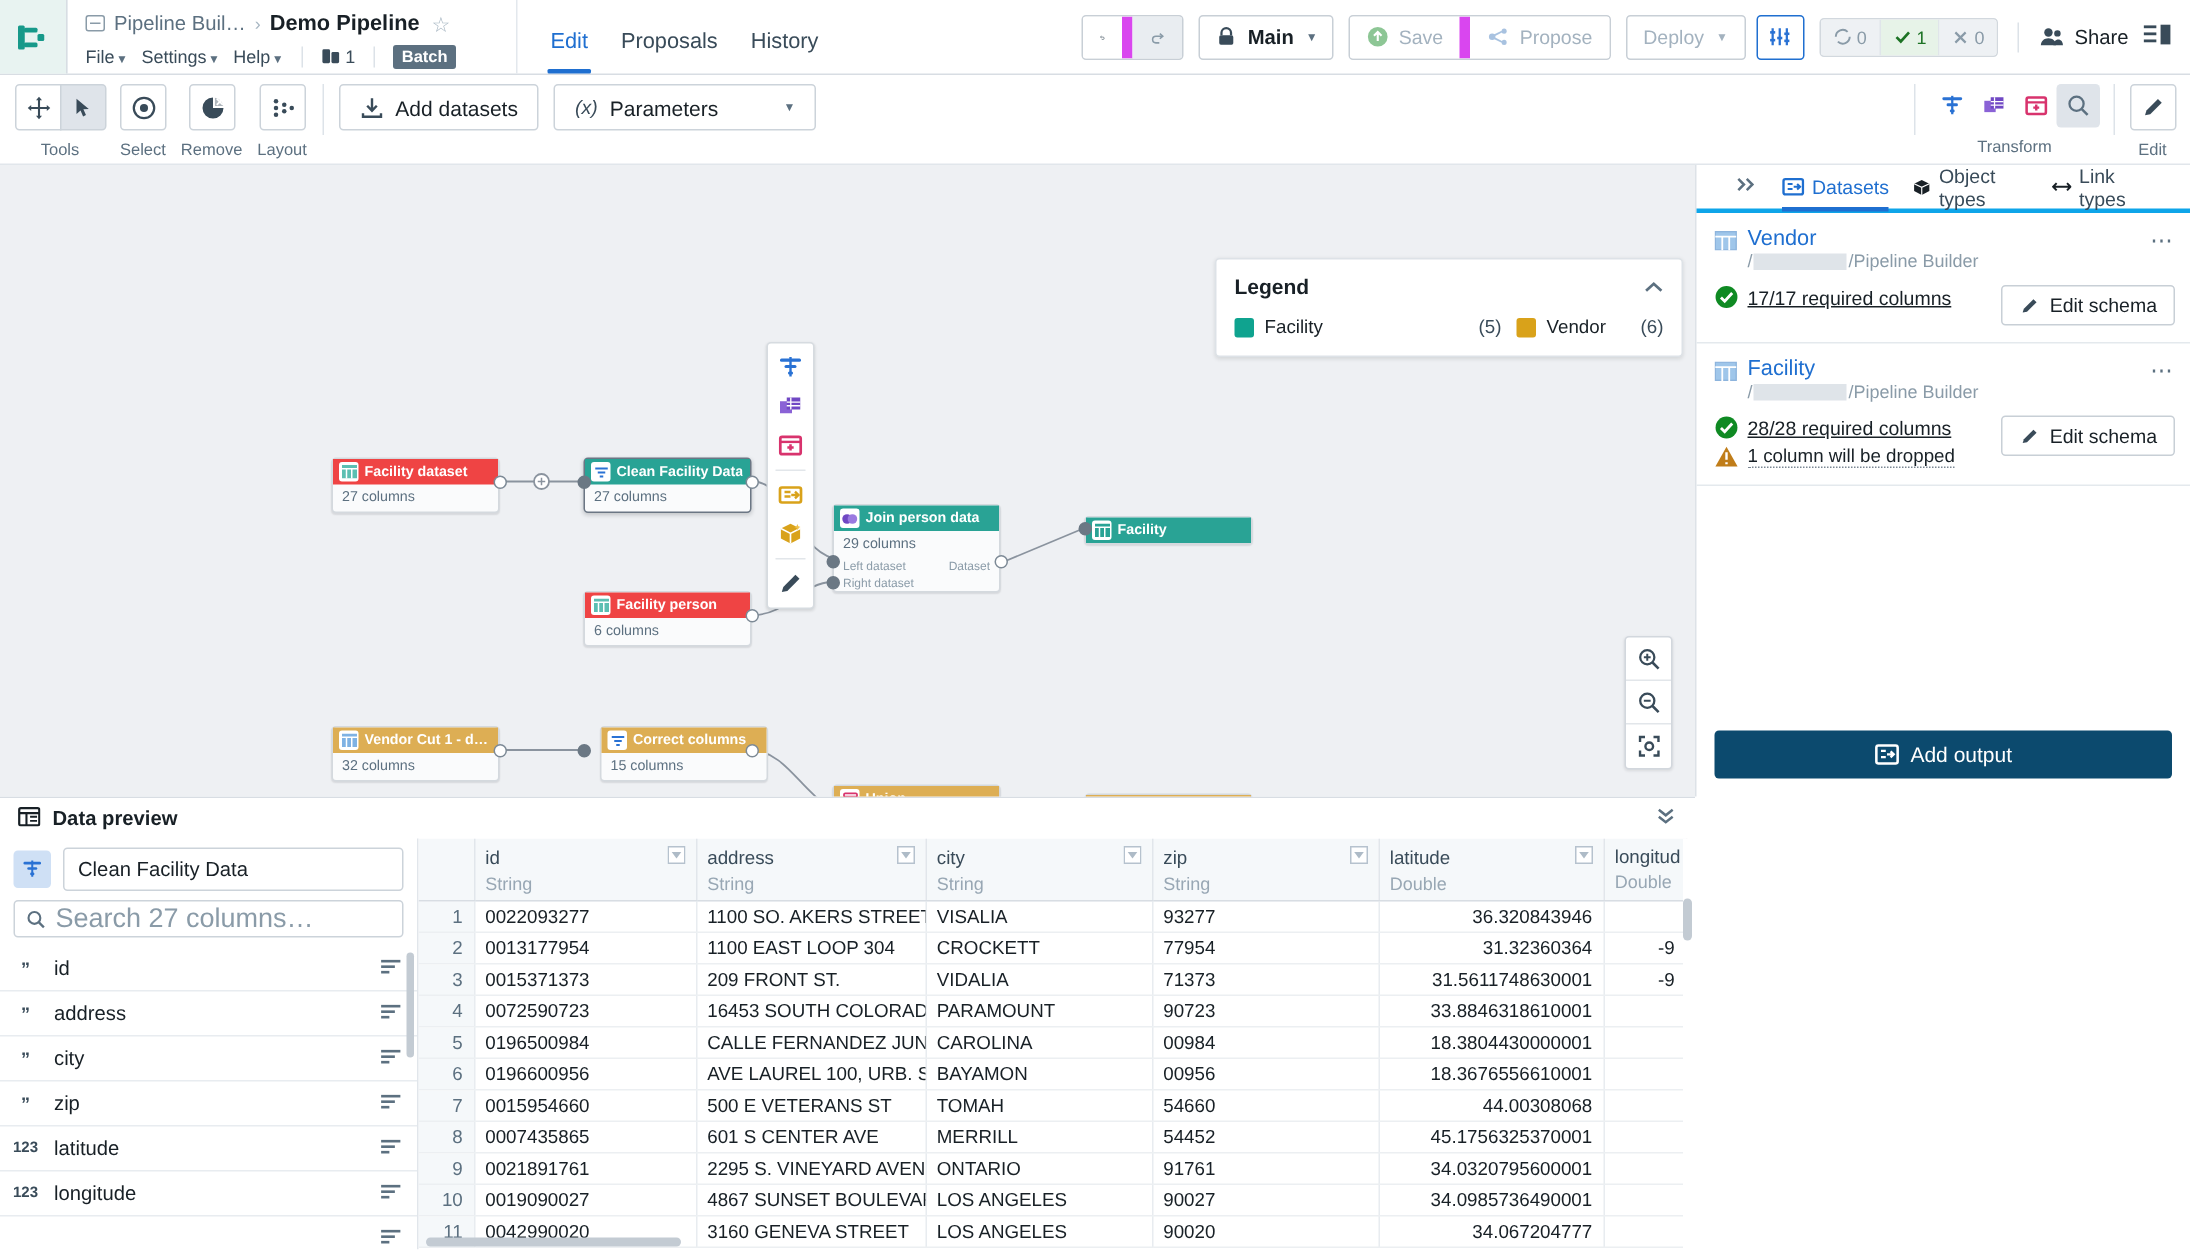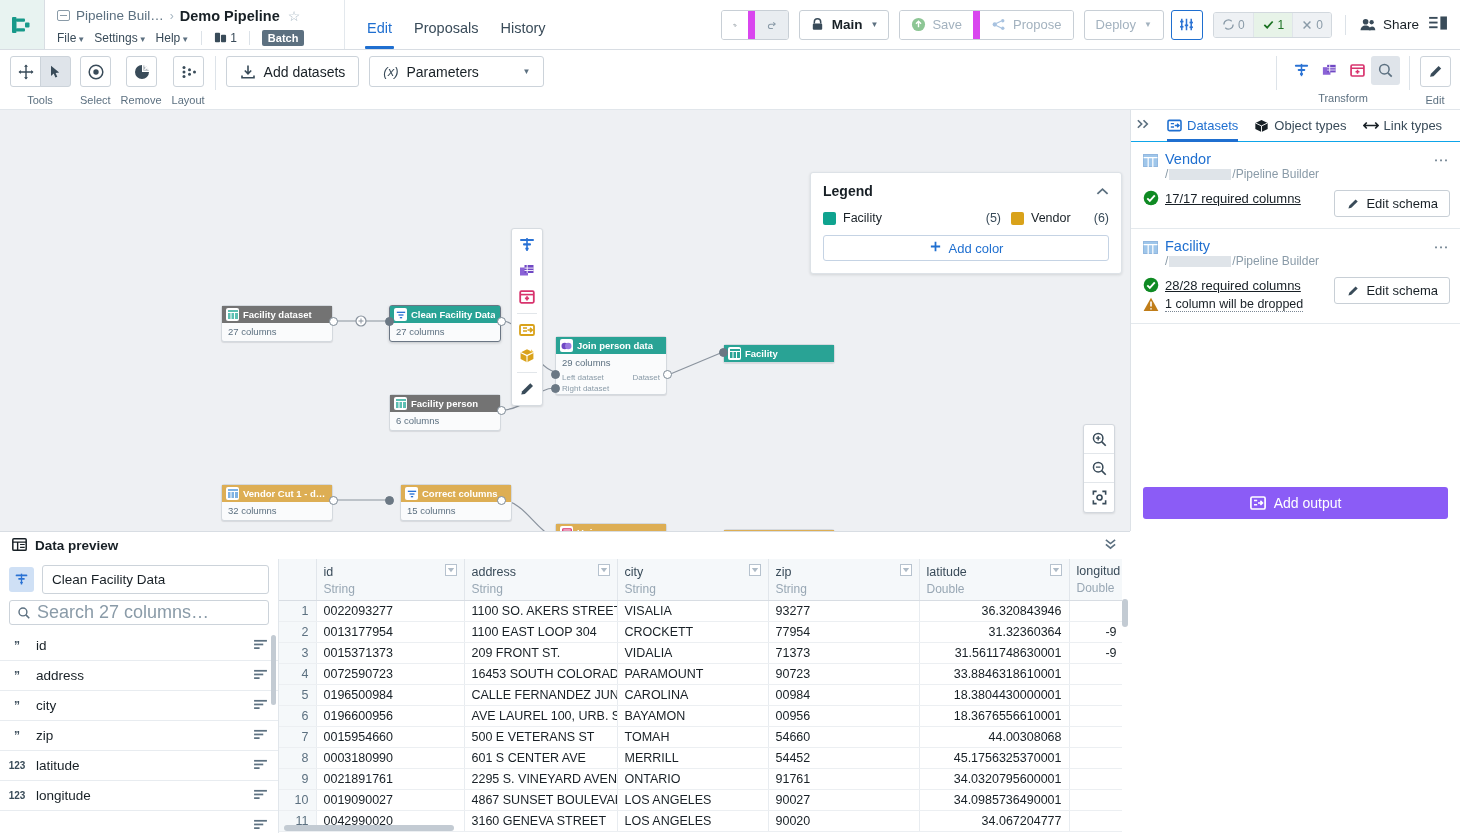--- a/index.html
+++ b/index.html
@@ -96,21 +96,21 @@
   .node.sel { border:1.5px solid #6b7684; box-shadow:0 1px 3px rgba(16,22,26,.2); }
   .nhead { height:17px; display:flex; align-items:center; gap:4px; padding:0 4px;
            font-size:9.5px; font-weight:bold; color:#fff; }
   .nhead .ic { width:13px;height:13px;border-radius:2px;background:#fff;
                display:flex;align-items:center;justify-content:center;flex:0 0 auto;}
   .nhead .tx { overflow:hidden; white-space:nowrap; text-overflow:ellipsis; }
   .nbody { font-size:9.5px; color:#5c7080; padding:3px 6px 4px 6px; }
   .nport { font-size:8px; color:#8a9ba8; display:flex; justify-content:space-between;
            padding:1px 6px 1px 6px; }
   .teal { background:#29a395; }
-  .tealL { background:#737373; }
+  .tealL { background:#ef4444; }
   .gold { background:#ddae54; }
   .dot { position:absolute; width:9px;height:9px;border-radius:50%;
          border:1.5px solid #7d8a96; background:#fff; }
   .dot.filled { background:#6b7884; border-color:#6b7884; }
 
   .vtoolbar { position:absolute; left:511px; top:118px; width:32px;
               background:#fff; border:1px solid #d6dbe0; border-radius:3px;
               box-shadow:0 1px 2px rgba(16,22,26,.12); padding:3px 0; z-index:5;}
   .vtoolbar .vb { height:26px;display:flex;align-items:center;justify-content:center;}
   .vhr { height:1px; background:#e2e6ea; margin:3px 5px; }
@@ -130,42 +130,42 @@
   .zoomctl { position:absolute; right:15px; bottom:18px; width:32px;
              border:1px solid #d2d7dd; border-radius:3px; background:#fff; overflow:hidden;
              box-shadow:0 1px 2px rgba(16,22,26,.1); z-index:5;}
   .zoomctl .zb { height:29px;display:flex;align-items:center;justify-content:center;
                  border-bottom:1px solid #e2e6ea;}
   .zoomctl .zb:last-child{border-bottom:none;}
 
   
   .rpanel { width:330px; min-width:330px; border-left:1px solid #dde2e7; background:#fff;
             display:flex; flex-direction:column; }
-  .rtabs { height:32px; display:flex; align-items:center; gap:16px; padding:0 5px;
-           border-bottom:1px solid #0ea5e9; }
+  .rtabs { height:32px; display:flex; align-items:center; gap:16px; padding:0 26px;
+           border-bottom:3px solid #0ea5e9; }
   .rtab { display:flex; align-items:center; gap:5px; font-size:13px; color:#394b59;
           height:32px; }
   .rtab.active { color:#1f6fd0; box-shadow:inset 0 -3px 0 #1f6fd0; }
   .dsitem { padding:9px 10px 11px 12px; border-bottom:1px solid #e4e9ed; }
   .dsrow1 { display:flex; align-items:flex-start; gap:7px; }
   .dsname { color:#1f6fd0; font-size:14.5px; }
   .dspath { font-size:12px; color:#8a9ba8; display:flex; align-items:center; gap:0; }
   .redact { display:inline-block; width:62px; height:11px; background:#dfe4e9; margin:0 1px;}
   .dots { margin-left:auto; color:#5c7080; letter-spacing:1.5px; font-size:15px; }
   .dsrow2 { display:flex; align-items:flex-start; margin-top:9px; }
   .reqline { display:flex; align-items:center; gap:6px; font-size:13px;text-decoration:underline; }
   .warnline { display:flex; align-items:flex-start; gap:6px; font-size:12.5px; margin-top:4px;
               color:#182026; }
   .warnline .u { border-bottom:1px dotted #7b8794; }
   .editschema { margin-left:auto; height:27px; padding:0 11px; border:1px solid #c8cfd6;
                 border-radius:3px; display:flex; align-items:center; gap:6px; font-size:13px;
                 background:#fff; white-space:nowrap;}
   .rspacer { flex:1; }
   .addoutwrap { padding:10px 12px 12px 12px; }
-  .addout { height:32px; background:#8b5cf6; color:#fff; border-radius:3px;
+  .addout { height:32px; background:#0c4a6e; color:#fff; border-radius:3px;
             display:flex;align-items:center;justify-content:center;gap:8px;font-size:14px;}
 
   
   .preview { height:302px; min-height:302px; border-top:1px solid #d8dde3; background:#fff;
              display:flex; flex-direction:column; width:1130px; }
   .pvhead { height:27px; display:flex; align-items:center; gap:8px; padding:0 12px;
             font-size:13.5px; font-weight:bold; }
   .pvchev { margin-left:auto; color:#5c7080; }
   .pvbody { flex:1; display:flex; min-height:0; }
   .pvleft { width:279px; min-width:279px; border-right:1px solid #e1e6eb; display:flex;
@@ -741,28 +741,20 @@
               </svg>
           </span>
         </h4>
         <div class="legrow">
           <span class="swatch" style="background:#0fa38f;"></span>
           <span class="legname">Facility</span>
           <span class="legcount" style="margin-left:auto;width:96px;text-align:right;">(5)</span>
           <span class="swatch" style="background:#d9a21a;margin-left:10px;"></span>
           <span class="legname">Vendor</span>
           <span class="legcount" style="margin-left:auto;">(6)</span>
-        </div>
-        <div class="addcolor">
-          <span>
-            <svg width="13" height="13" viewBox="0 0 14 14">
-                <path d="M7 2v10M2 7h10" stroke="#1f6fd0" stroke-width="1.9"></path>
-              </svg>
-          </span>
-          <span>Add color</span>
         </div>
       </div>
 
       <div class="zoomctl">
         <div class="zb">
           <svg width="17" height="17" viewBox="0 0 18 18">
               <circle cx="7.6" cy="7.6" r="5" fill="none" stroke="#394b59" stroke-width="1.6"></circle>
               <path d="M7.6 5.2v4.8M5.2 7.6h4.8" stroke="#394b59" stroke-width="1.4"></path>
               <path d="M11.3 11.3 L15.6 15.6" stroke="#394b59" stroke-width="1.8"></path>
             </svg>
@@ -1167,21 +1159,21 @@
               <td class="rownum">7</td>
               <td>0015954660</td>
               <td>500 E VETERANS ST</td>
               <td>TOMAH</td>
               <td>54660</td>
               <td class="num">44.00308068</td>
               <td class="num"></td>
             </tr>
             <tr>
               <td class="rownum">8</td>
-              <td>0003180990</td>
+              <td>0007435865</td>
               <td>601 S CENTER AVE</td>
               <td>MERRILL</td>
               <td>54452</td>
               <td class="num">45.1756325370001</td>
               <td class="num"></td>
             </tr>
             <tr>
               <td class="rownum">9</td>
               <td>0021891761</td>
               <td>2295 S. VINEYARD AVENUE</td>

